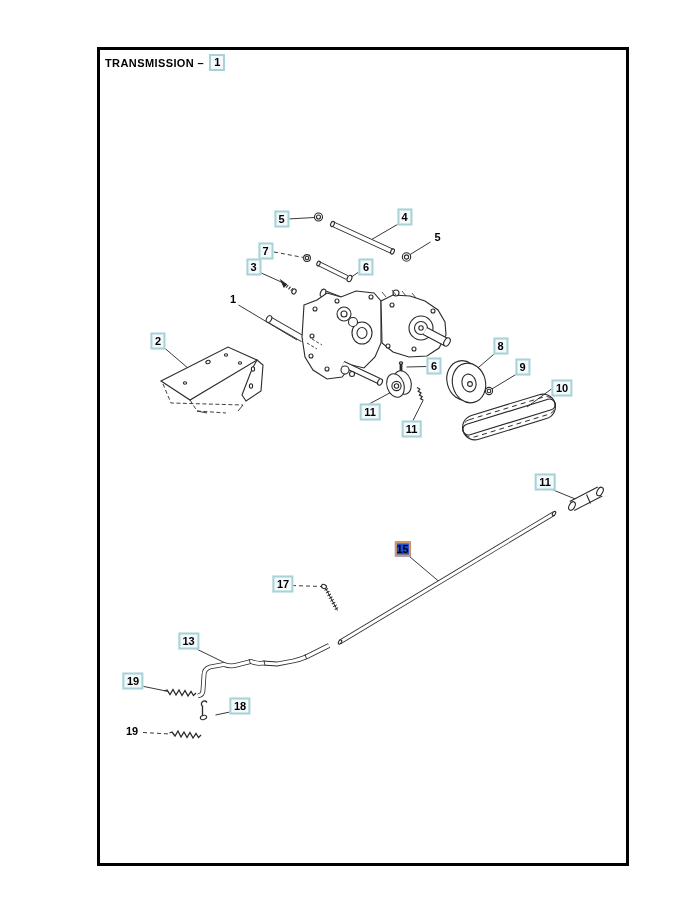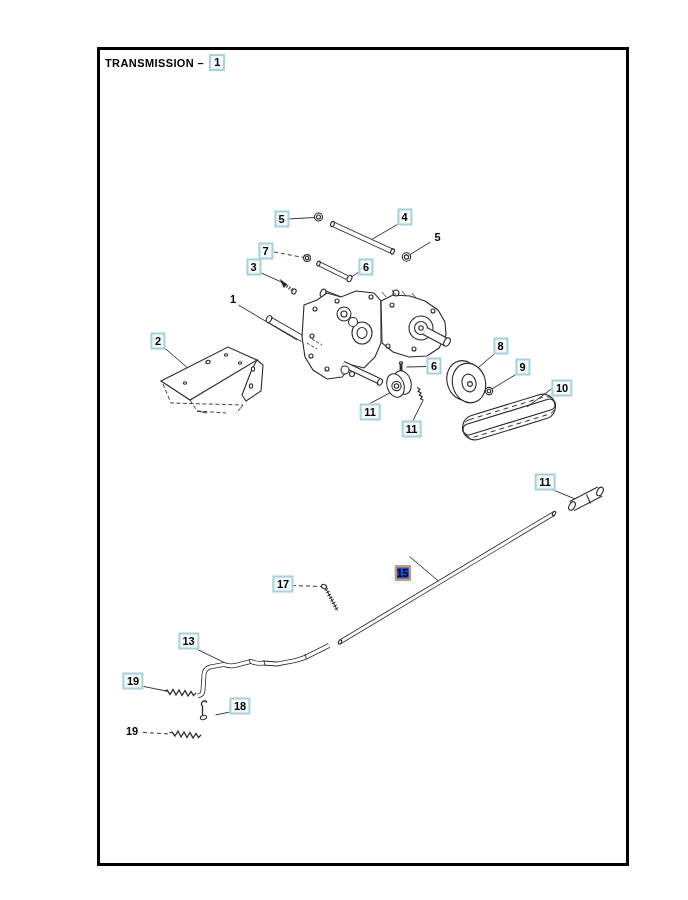--- a/index.html
+++ b/index.html
@@ -7,21 +7,21 @@
        font-family:"Liberation Sans",sans-serif;}
   .sheet{position:absolute;left:97px;top:47px;width:532px;height:819px;
          border:3px solid #000;background:#fff;box-sizing:border-box;}
   svg.art{position:absolute;left:0;top:0;width:688px;height:900px;}
   .titlebar{position:absolute;left:105px;top:54px;display:flex;align-items:center;gap:5px;}
   .title-text{font-weight:bold;font-size:11px;letter-spacing:.4px;color:#000;white-space:nowrap;}
   .co{position:absolute;transform:translate(-50%,-50%);
       font-weight:bold;font-size:11px;line-height:11px;color:#000;
       text-align:center;white-space:nowrap;}
   .co.box{border:2px solid #a6d2d8;background:#f4fafb;padding:1px 2.5px;}
-  .co.hl{border:2px solid #d8995f;background:#1d4ed8;margin-top:24px;}
+  .co.hl{border:2px solid #d8995f;background:#1d4ed8;}
   .co.plain{background:transparent;border:none;}
   .title-num{position:static;transform:none;display:inline-block;
       font-weight:bold;font-size:11px;line-height:11px;
       border:2px solid #a6d2d8;background:#f4fafb;padding:1px 3px;}
 </style>
 </head>
 <body>
 
 <div class="sheet"></div>
 

